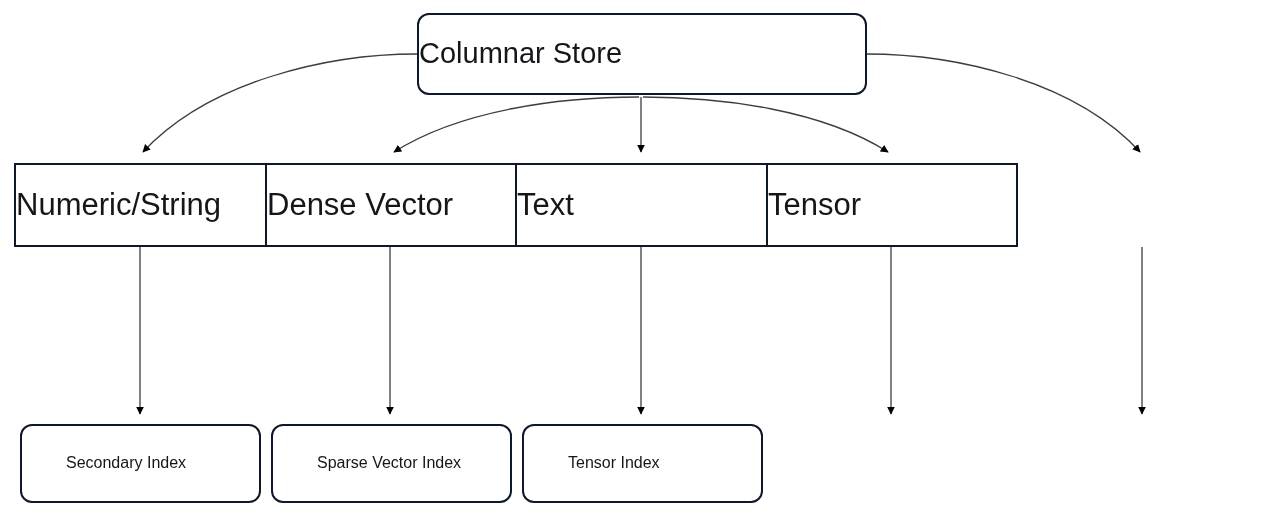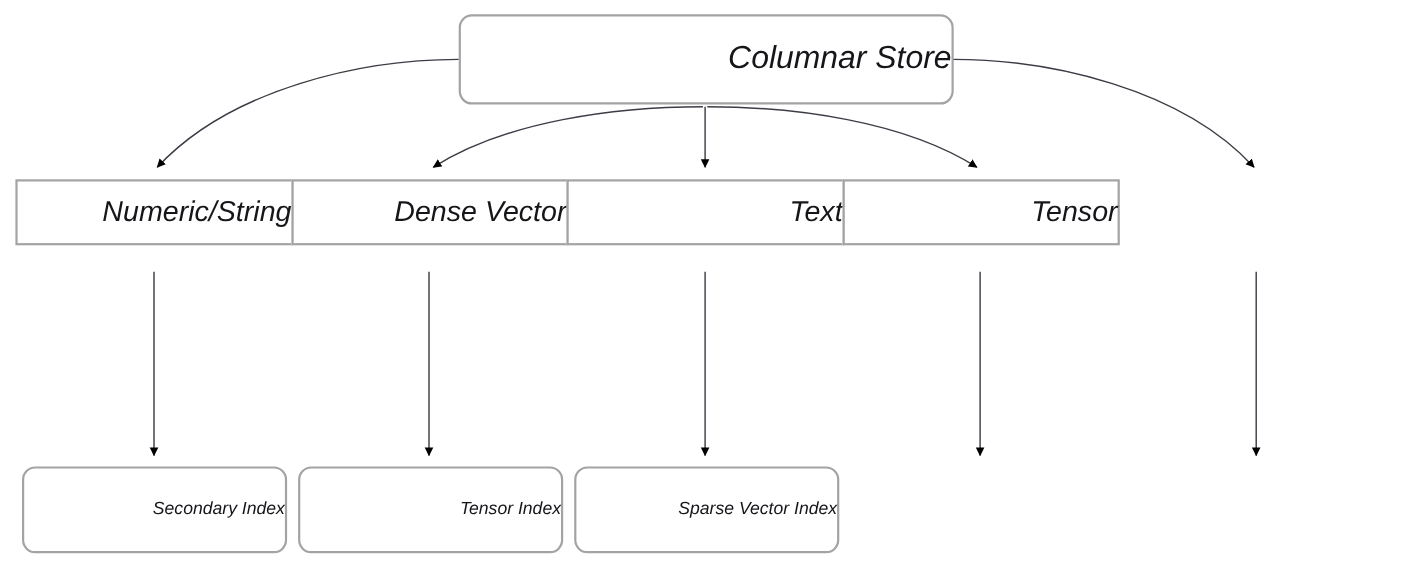--- a/index.html
+++ b/index.html
@@ -25,28 +25,27 @@
     top: 0;
     width: 1280px;
     height: 524px;
     pointer-events: none;
   }
 
   .node {
     position: absolute;
     box-sizing: border-box;
     background: #ffffff;
-    border: 2px solid #a3a3a3;
+    border: 2px solid #0f172a;
     display: flex;
     align-items: center;
-    justify-content: flex-end;
+    justify-content: flex-start;
     color: #16161a;
     text-align: center;
     line-height: 1.15;
-    font-style: italic;
   }
 
   
   #node-root {
     left: 417px;
     top: 13px;
     width: 450px;
     height: 82px;
     border-radius: 12px;
     font-size: 29px;
@@ -60,23 +59,23 @@
     top: 163px;
     width: 1254px;
     height: 84px;
     display: flex;
     z-index: 3;
   }
   #middle-band .node {
     position: relative;
     left: auto;
     top: auto;
-    height: 60px;
+    height: 84px;
     border-radius: 0;
-    font-size: 26px;
+    font-size: 31px;
     margin-left: -2px;
   }
   #middle-band .node:first-child {
     margin-left: 0;
   }
 
   
   #bottom-band {
     position: absolute;
     left: 20px;
@@ -87,20 +86,21 @@
     z-index: 3;
   }
   #bottom-band .node {
     position: relative;
     left: auto;
     top: auto;
     height: 79px;
     border-radius: 12px;
     font-size: 16px;
     margin-right: 10px;
+    padding-left: 44px;
   }
   #bottom-band .node:last-child {
     margin-right: 0;
   }
 </style>
 </head>
 <body>
 
 <div id="diagram-root">
 
@@ -145,20 +145,20 @@
     <div class="node" style="width:252px">
       <span>Tensor</span>
     </div>
   </div>
 
   <div id="bottom-band">
     <div class="node" style="width:241px">
       <span>Secondary Index</span>
     </div>
     <div class="node" style="width:241px">
-      <span>Tensor Index</span>
+      <span>Sparse Vector Index</span>
     </div>
     <div class="node" style="width:241px">
-      <span>Sparse Vector Index</span>
+      <span>Tensor Index</span>
     </div>
   </div>
 
 </div>
 
 </body></html>

